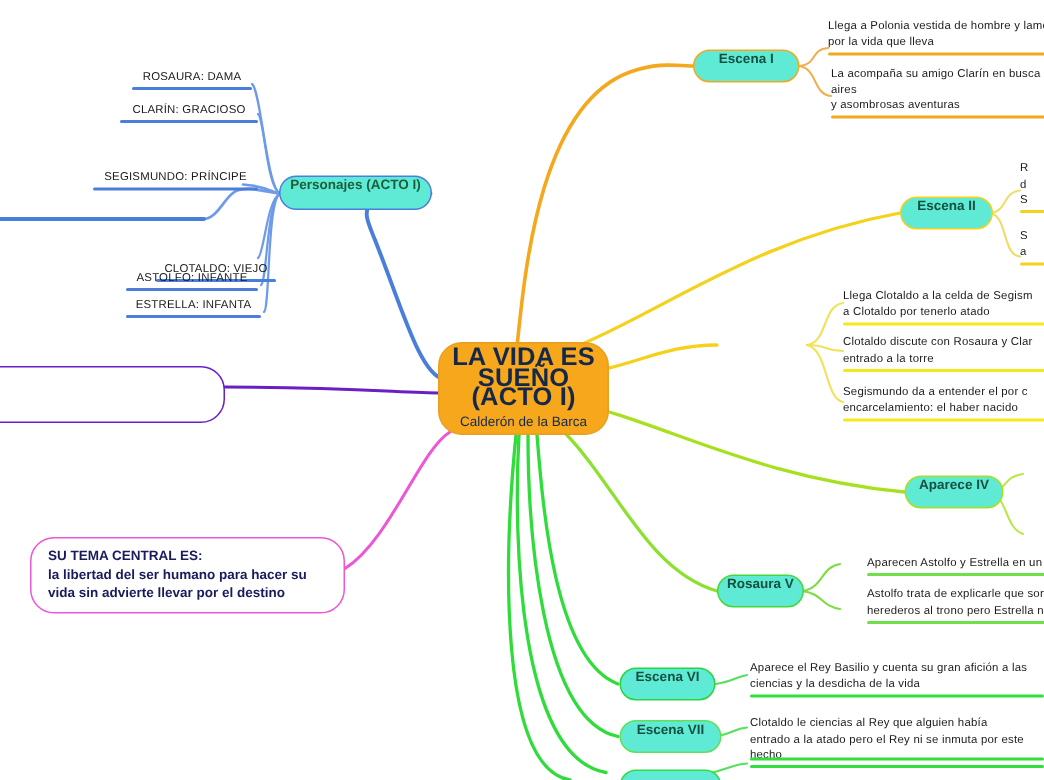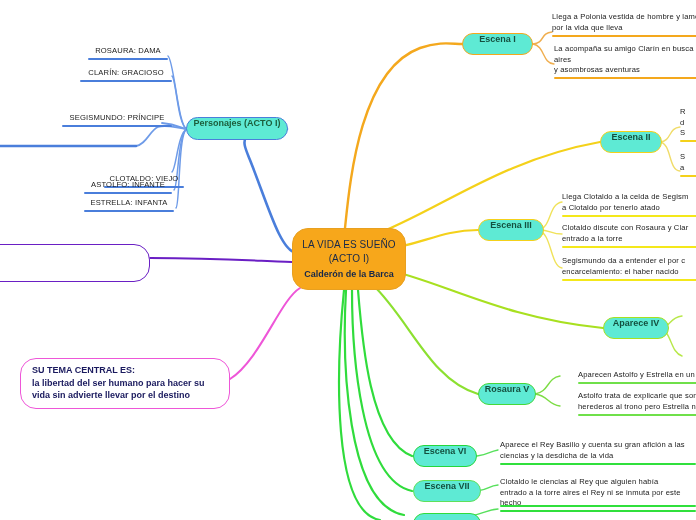--- a/index.html
+++ b/index.html
@@ -21,22 +21,22 @@
     border:1px solid #E8A020;
     border-radius:16px;
     text-align:center;
     color:#16284A;
     display:flex;
     flex-direction:column;
     align-items:center;
     justify-content:center;
     z-index:6;
   }
-  .center-title{font-weight:normal;font-size:10px;line-height:13.5px;letter-spacing:.1px;}
-  .center-sub{font-weight:bold;font-size:9px;line-height:12px;margin-top:3px;}
+  .center-title{font-weight:bold;font-size:17px;line-height:13.5px;letter-spacing:.1px;}
+  .center-sub{font-weight:normal;font-size:9px;line-height:12px;margin-top:3px;}
 
   
   .pill{
     position:absolute;
     box-sizing:border-box;
     background:#5eead4;
     border-radius:999px;
     border:1.6px solid #888;
     display:flex;
     align-items:flex-start;
@@ -233,23 +233,20 @@
     <div class="lt">d</div>
     <div class="lt">S</div>
     <div class="bar" style="background:#F4D11A;"></div>
   </div>
   <div class="leaf right" style="left:680px;top:152px;width:40px;">
     <div class="lt">S</div>
     <div class="lt">a</div>
     <div class="bar" style="background:#F4D11A;"></div>
   </div>
 
-  <div class="pill yellow" style="left:478px;top:219px;width:66px;height:22px;">
-    <span>Escena III</span>
-  </div>
   <div class="leaf right" style="left:562px;top:192px;width:146px;">
     <div class="lt">Llega Clotaldo a la celda de Segism</div>
     <div class="lt">a Clotaldo por tenerlo atado</div>
     <div class="bar" style="background:#F4E81A;"></div>
   </div>
   <div class="leaf right" style="left:562px;top:223px;width:146px;">
     <div class="lt">Clotaldo discute con Rosaura y Clar</div>
     <div class="lt">entrado a la torre</div>
     <div class="bar" style="background:#F4E81A;"></div>
   </div>
@@ -283,21 +280,21 @@
     <div class="lt">Aparece el Rey Basilio y cuenta su gran afición a las</div>
     <div class="lt">ciencias y la desdicha de la vida</div>
     <div class="bar" style="background:#30E03C;"></div>
   </div>
 
   <div class="pill green3" style="left:413px;top:480px;width:68px;height:22px;">
     <span>Escena VII</span>
   </div>
   <div class="leaf right" style="left:500px;top:477px;width:196px;">
     <div class="lt">Clotaldo le ciencias al Rey que alguien había</div>
-    <div class="lt">entrado a la torre aires el Rey ni se inmuta por este</div>
+    <div class="lt">entrado a la atado pero el Rey ni se inmuta por este</div>
     <div class="lt">hecho</div>
     <div class="bar" style="background:#30E03C;"></div>
   </div>
 
   <div class="pill green4" style="left:413px;top:513px;width:68px;height:22px;">
     <span></span>
   </div>
   <div class="leaf right" style="left:500px;top:503px;width:196px;">
     <div class="bar" style="background:#30E03C;"></div>
   </div>

